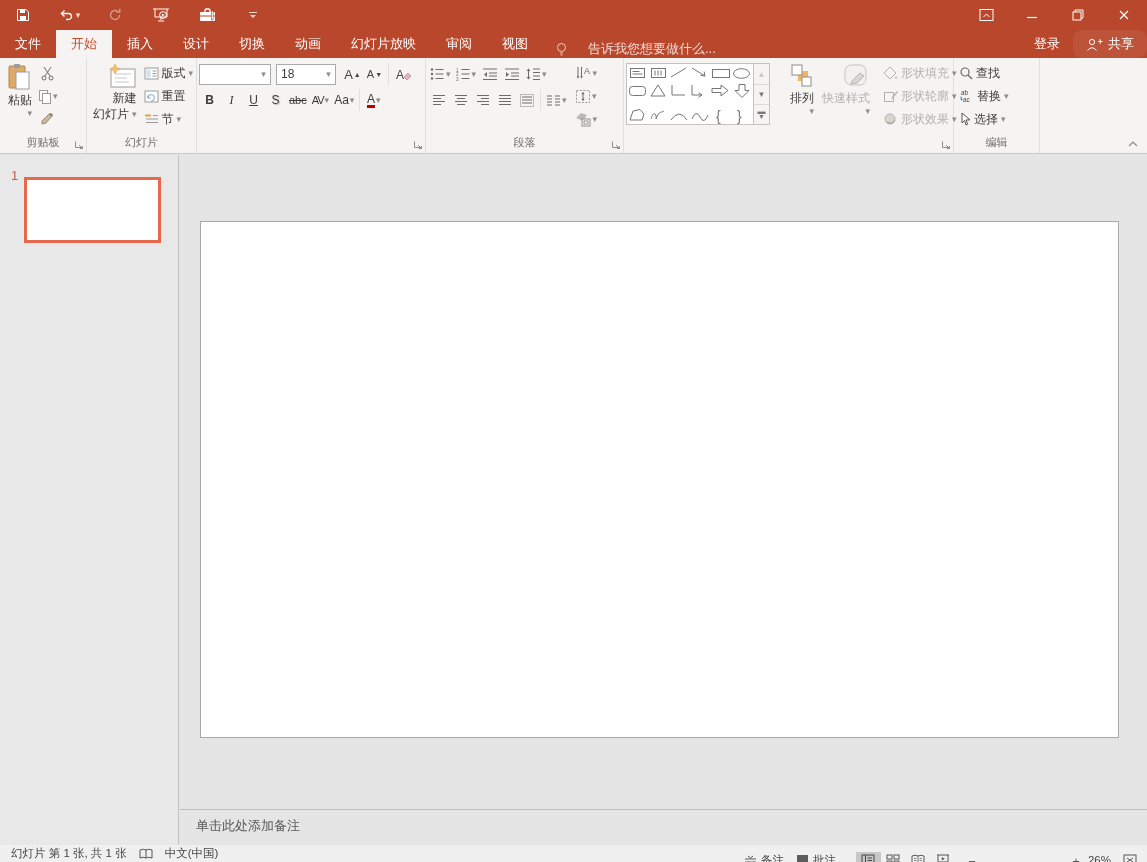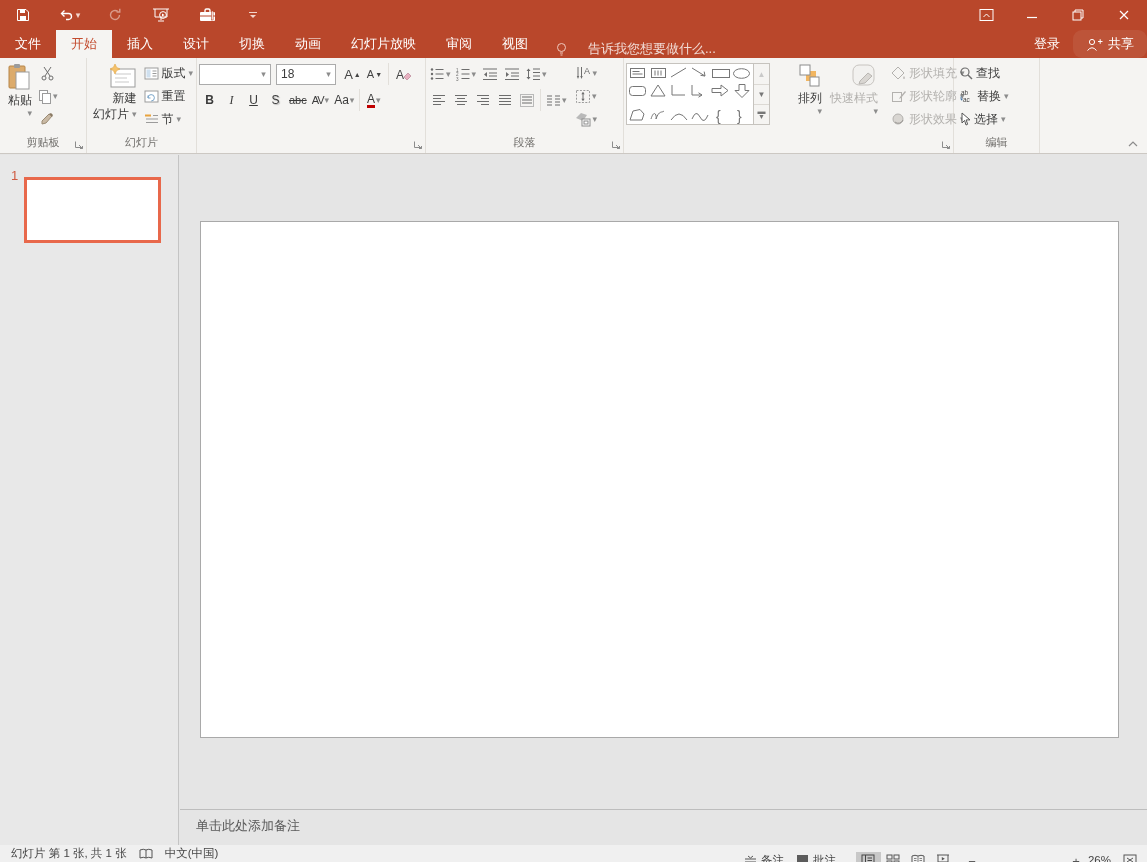--- a/index.html
+++ b/index.html
@@ -584,21 +584,21 @@
                   <text x="110" y="57" font-size="14" fill="#767676" stroke="none">}</text>
                 </g>
             </svg>
           </div>
           <div class="gscroll">
             <div style="color:#c9c9c9">▲</div>
             <div>▼</div>
             <div style="flex-direction:column;line-height:.6">▬<span style="font-size:7px">▼</span></div>
           </div>
         </div>
-        <div class="blarge" style="margin-left:22px">
+        <div class="blarge" style="margin-left:14px">
           <span>
             <svg width="26" height="26" viewBox="0 0 26 26">
                 <rect x="10" y="8" width="10" height="10" fill="#f2b661"></rect>
                 <rect x="4" y="2" width="10" height="10" fill="#fff" stroke="#8c8c8c"></rect>
                 <rect x="14" y="14" width="9" height="9" fill="#fff" stroke="#8c8c8c"></rect>
               </svg>
           </span>
           <span class="lbl">排列</span>
           <span class="dd">▾</span>
         </div>

